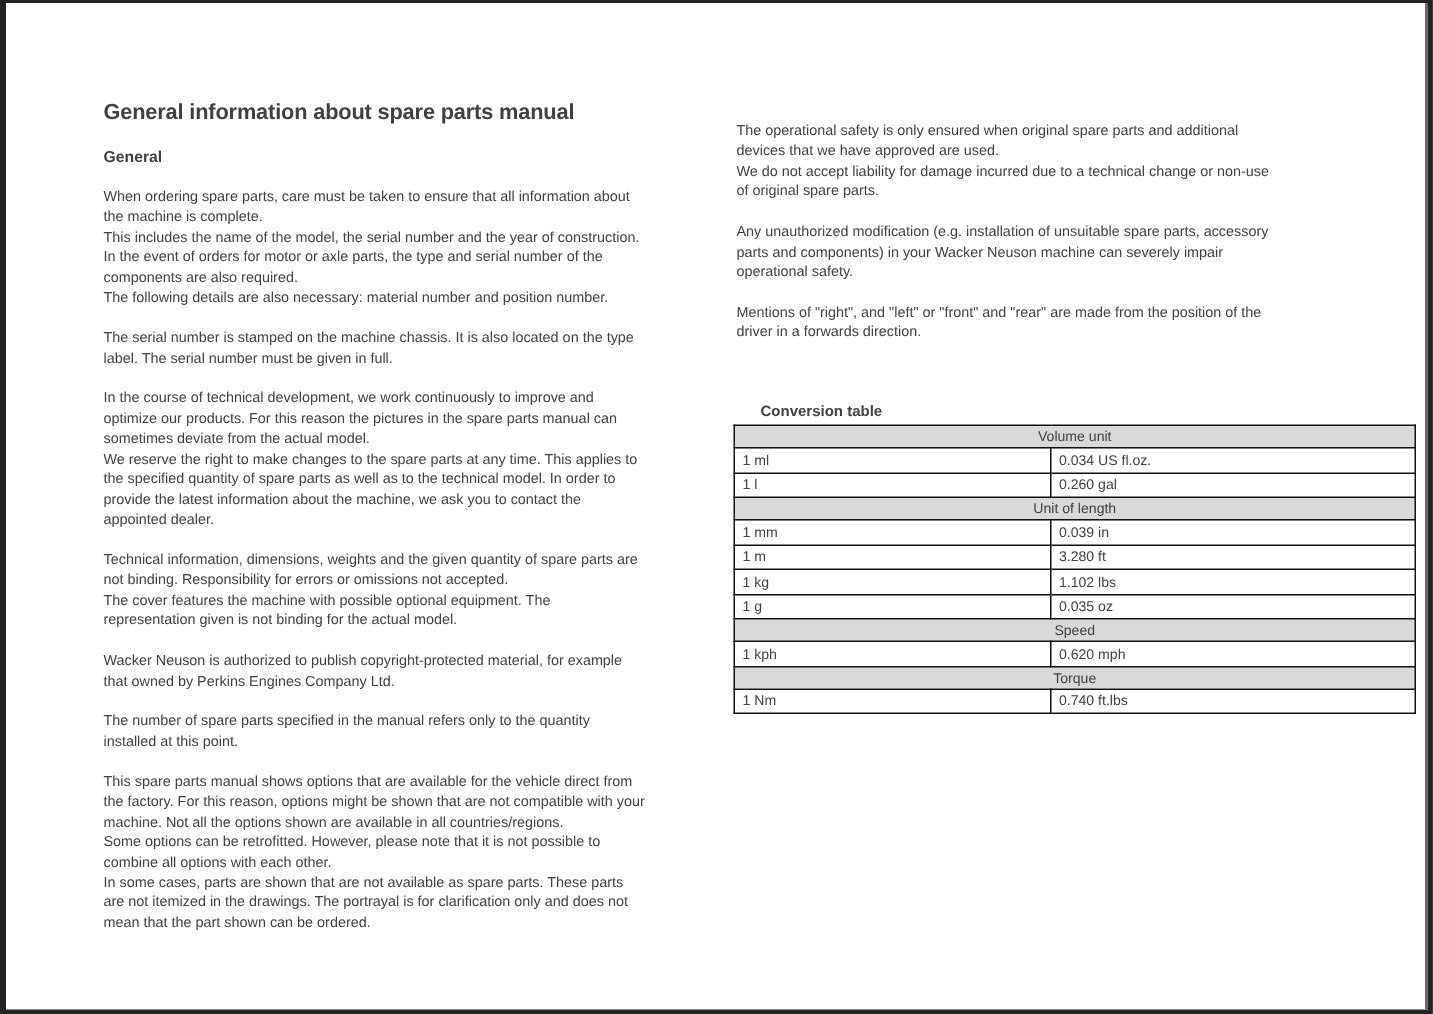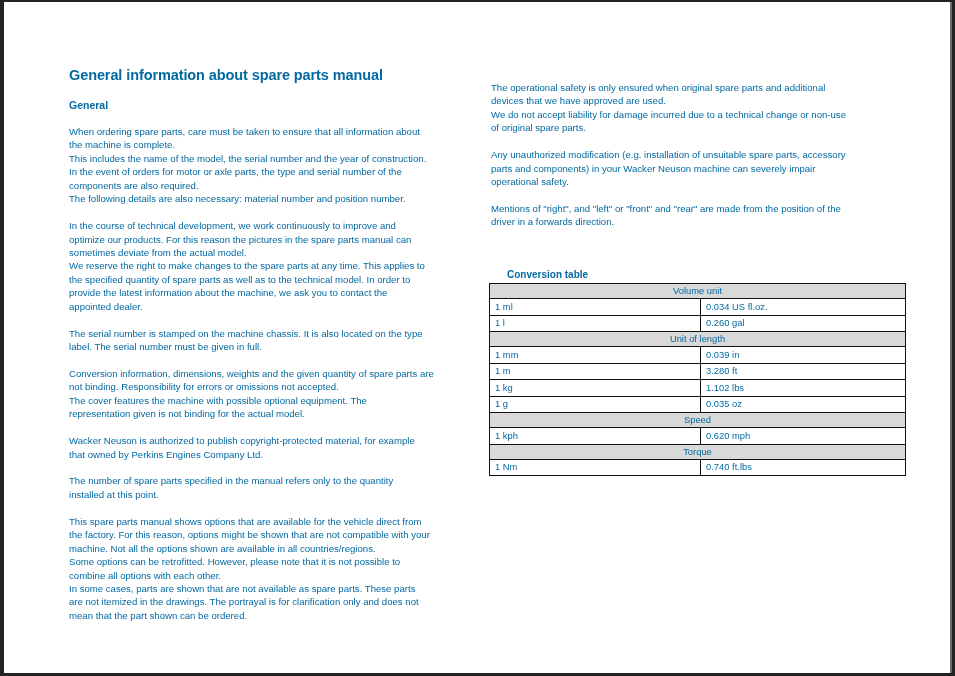--- a/index.html
+++ b/index.html
@@ -19,21 +19,21 @@
     .page {
       position: absolute;
       left: 4px;
       top: 2px;
       width: 948px;
       height: 671px;
       background: #ffffff;
       border-right: 2px solid #6b6b6b;
       box-sizing: border-box;
       font-family: "Liberation Sans", sans-serif;
-      color: #0369a1;
+      color: #404040;
     }
     .col-left {
       position: absolute;
       left: 65px;
       top: 64px;
       width: 395px;
     }
     .col-right {
       position: absolute;
       left: 487px;
@@ -68,21 +68,21 @@
       margin: 12px;
       position: absolute;
       left: 4px;
       top: 175px;
       line-height: 13px;
     }
     table.conv {
       position: absolute;
       left: -2px;
       top: 202px;
-      width: 417px;
+      width: 455px;
       border-collapse: collapse;
       font-size: 9.4px;
     }
     table.conv td {
       border: 1.3px solid #111111;
       padding: 0 5px;
       line-height: 12px;
       vertical-align: middle;
     }
     table.conv tr.group td {
@@ -103,30 +103,30 @@
 
     <div class="col-left">
       <h1 class="doc-title">General information about spare parts manual</h1>
       <h2 class="section-heading">General</h2>
       <p class="para para-first">When ordering spare parts, care must be taken to ensure that all information about
 the machine is complete.
 This includes the name of the model, the serial number and the year of construction.
 In the event of orders for motor or axle parts, the type and serial number of the
 components are also required.
 The following details are also necessary: material number and position number.</p>
+      <p class="para">The serial number is stamped on the machine chassis. It is also located on the type
+label. The serial number must be given in full.</p>
       <p class="para">In the course of technical development, we work continuously to improve and
 optimize our products. For this reason the pictures in the spare parts manual can
 sometimes deviate from the actual model.
 We reserve the right to make changes to the spare parts at any time. This applies to
 the specified quantity of spare parts as well as to the technical model. In order to
 provide the latest information about the machine, we ask you to contact the
 appointed dealer.</p>
-      <p class="para">The serial number is stamped on the machine chassis. It is also located on the type
-label. The serial number must be given in full.</p>
-      <p class="para">Conversion information, dimensions, weights and the given quantity of spare parts are
+      <p class="para">Technical information, dimensions, weights and the given quantity of spare parts are
 not binding. Responsibility for errors or omissions not accepted.
 The cover features the machine with possible optional equipment. The
 representation given is not binding for the actual model.</p>
       <p class="para">Wacker Neuson is authorized to publish copyright-protected material, for example
 that owned by Perkins Engines Company Ltd.</p>
       <p class="para">The number of spare parts specified in the manual refers only to the quantity
 installed at this point.</p>
       <p class="para">This spare parts manual shows options that are available for the vehicle direct from
 the factory. For this reason, options might be shown that are not compatible with your
 machine. Not all the options shown are available in all countries/regions.

